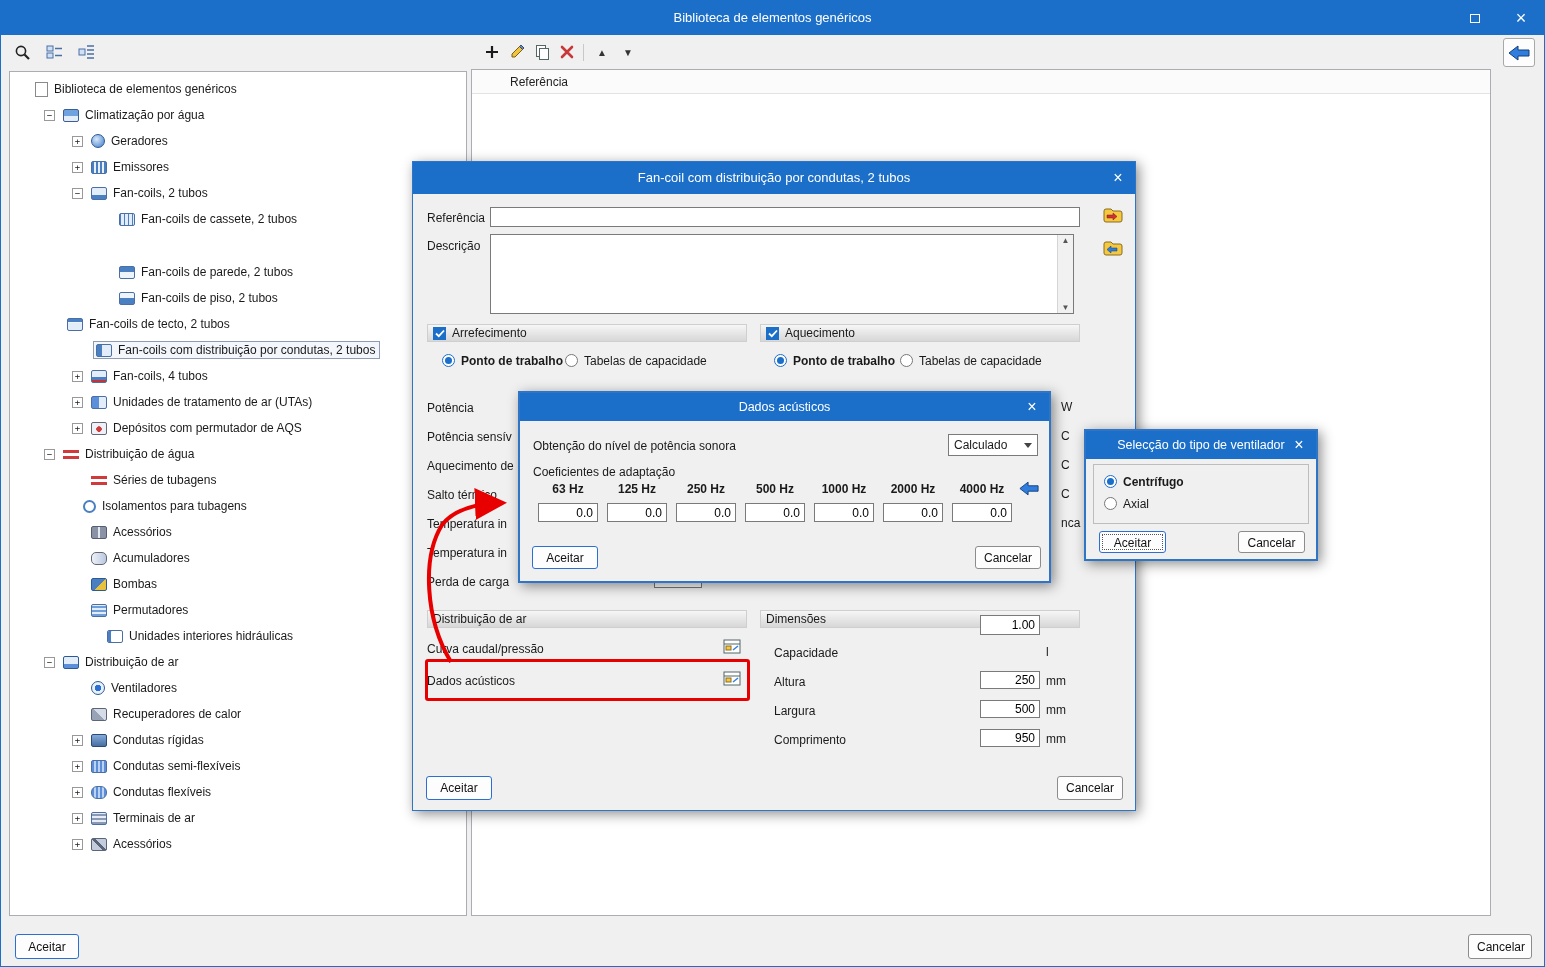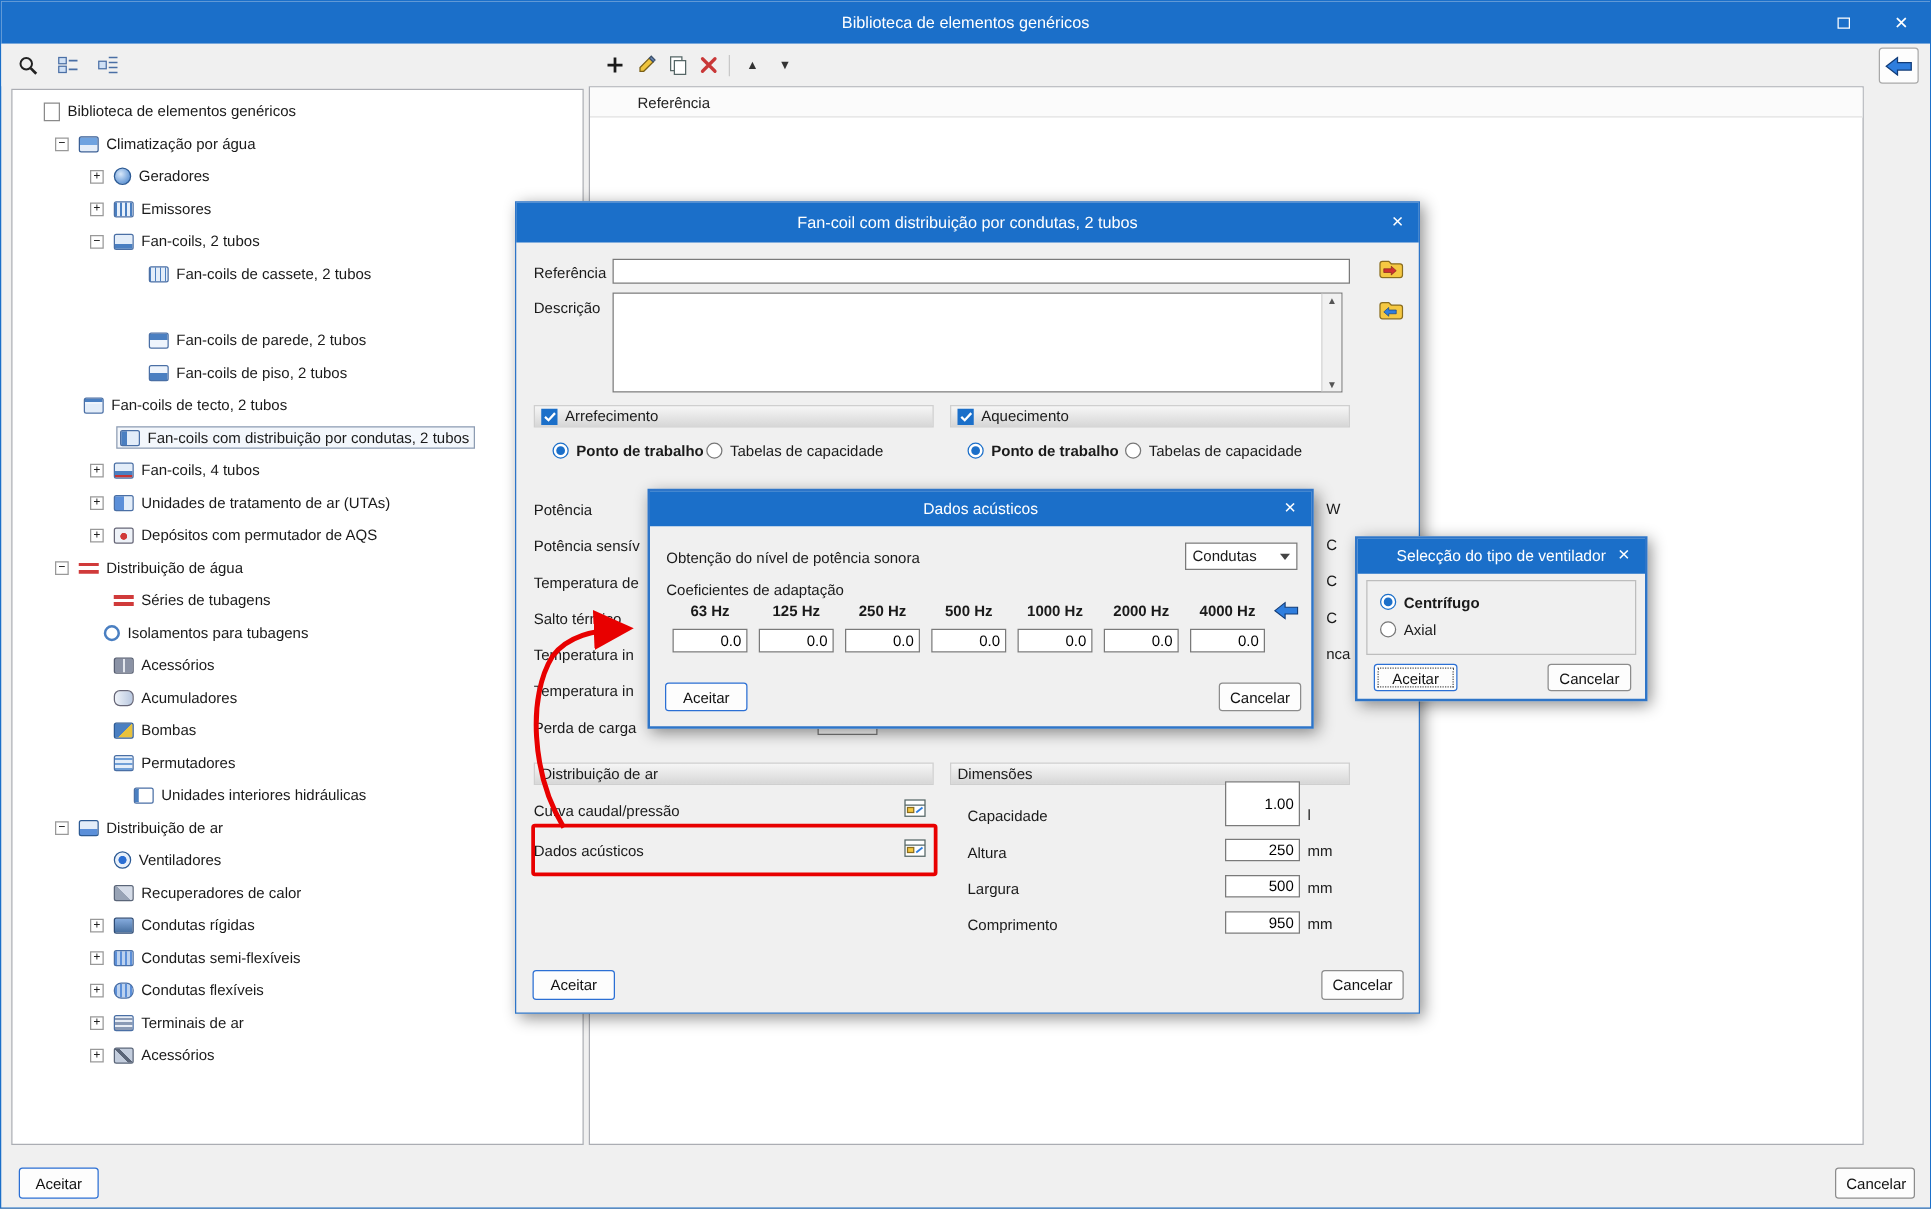--- a/index.html
+++ b/index.html
@@ -423,21 +423,21 @@
     <span class="lbl b" style="left:48px;top:191px">Ponto de trabalho</span>
     <span class="radio" style="left:152px;top:192px"></span>
     <span class="lbl" style="left:171px;top:191px">Tabelas de capacidade</span>
     <span class="radio sel" style="left:361px;top:192px"></span>
     <span class="lbl b" style="left:380px;top:191px">Ponto de trabalho</span>
     <span class="radio" style="left:487px;top:192px"></span>
     <span class="lbl" style="left:506px;top:191px">Tabelas de capacidade</span>
 
     <span class="lbl" style="left:14px;top:238px">Potência</span>
     <span class="lbl" style="left:14px;top:267px">Potência sensív</span>
-    <span class="lbl" style="left:14px;top:296px">Temperatura de</span>
+    <span class="lbl" style="left:14px;top:296px">Aquecimento de</span>
     <span class="lbl" style="left:14px;top:325px">Salto térmico</span>
     <span class="lbl" style="left:14px;top:354px">Temperatura in</span>
     <span class="lbl" style="left:14px;top:383px">Temperatura in</span>
     <span class="lbl" style="left:14px;top:412px">Perda de carga</span>
 
     <span class="unit" style="left:648px;top:238px">W</span>
     <span class="unit" style="left:648px;top:267px">C</span>
     <span class="unit" style="left:648px;top:296px">C</span>
     <span class="unit" style="left:648px;top:325px">C</span>
     <span class="unit" style="left:648px;top:354px">nca</span>
@@ -463,21 +463,21 @@
           <path d="M1 5 h16" stroke="#566"></path>
           <rect x="3" y="7" width="5" height="4" fill="#f5c842" stroke="#8a6d1f"></rect>
           <path d="M10 11 L15 7" stroke="#2f7ede" stroke-width="1.5"></path>
         </svg>
     </div>
 
     <div class="secbar" style="left:347px;top:448px;width:320px">
       <span>Dimensões</span>
     </div>
     <span class="lbl" style="left:361px;top:483px">Capacidade</span>
-    <input class="txt num" style="left: 567px; top: 463px; width: 60px; height: 36px;" value="1.00">
+    <input class="txt num" style="left: 567px; top: 453px; width: 60px; height: 20px;" value="1.00">
     <span class="unit" style="left:633px;top:483px">l</span>
     <span class="lbl" style="left:361px;top:512px">Altura</span>
     <input class="txt num" style="left: 567px; top: 509px; width: 60px; height: 18px;" value="250">
     <span class="unit" style="left:633px;top:512px">mm</span>
     <span class="lbl" style="left:361px;top:541px">Largura</span>
     <input class="txt num" style="left: 567px; top: 538px; width: 60px; height: 18px;" value="500">
     <span class="unit" style="left:633px;top:541px">mm</span>
     <span class="lbl" style="left:361px;top:570px">Comprimento</span>
     <input class="txt num" style="left: 567px; top: 567px; width: 60px; height: 18px;" value="950">
     <span class="unit" style="left:633px;top:570px">mm</span>
@@ -490,21 +490,21 @@
 
   <div class="dialog thick" id="dlg-acoustic" style="left:517px;top:390px;width:533px;height:192px;z-index:20">
     <div class="dtitle">
       <span>Dados acústicos</span>
       <div class="dclose">
           <span>×</span>
         </div>
     </div>
     <span class="lbl" style="left:13px;top:45px">Obtenção do nível de potência sonora</span>
     <div class="dd" style="left:428px;top:41px;width:90px;height:22px">
-      <span>Condutas</span>
+      <span>Calculado</span>
       <span class="chev"></span>
     </div>
     <span class="lbl" style="left:13px;top:71px">Coeficientes de adaptação</span>
 
     <span class="fhdr" style="left:18px;top:89px">63 Hz</span>
     <span class="fhdr" style="left:87px;top:89px">125 Hz</span>
     <span class="fhdr" style="left:156px;top:89px">250 Hz</span>
     <span class="fhdr" style="left:225px;top:89px">500 Hz</span>
     <span class="fhdr" style="left:294px;top:89px">1000 Hz</span>
     <span class="fhdr" style="left:363px;top:89px">2000 Hz</span>

